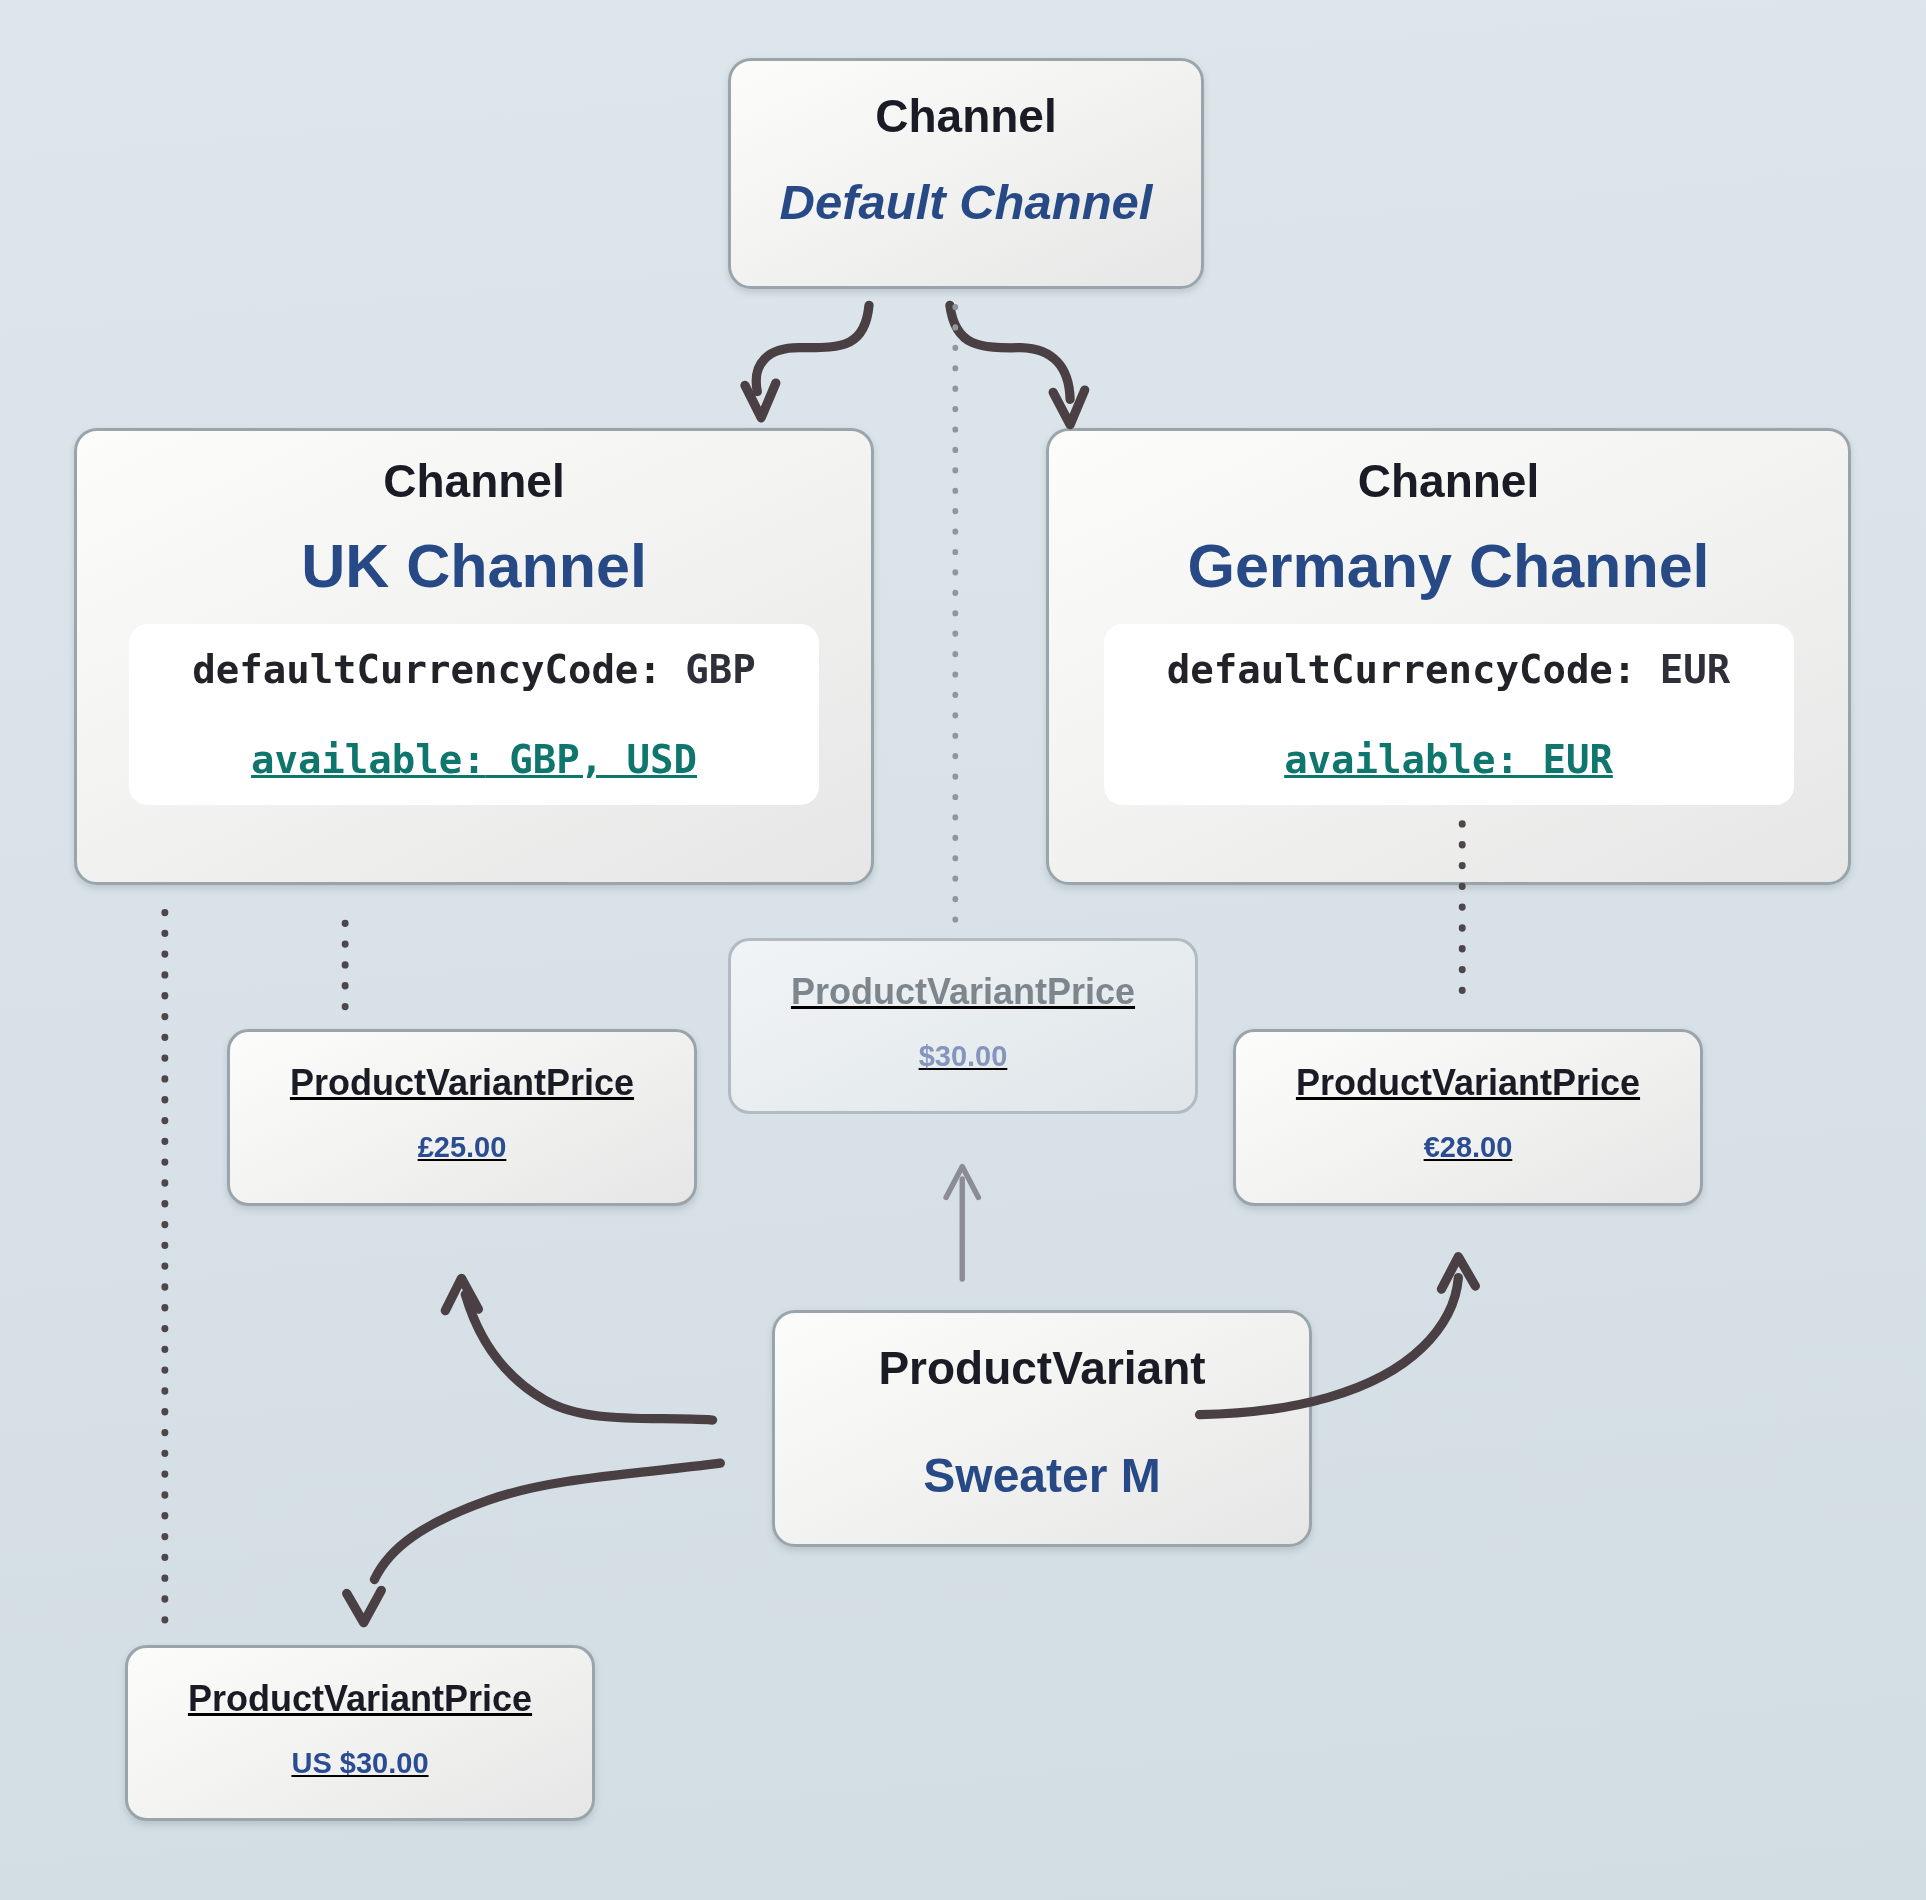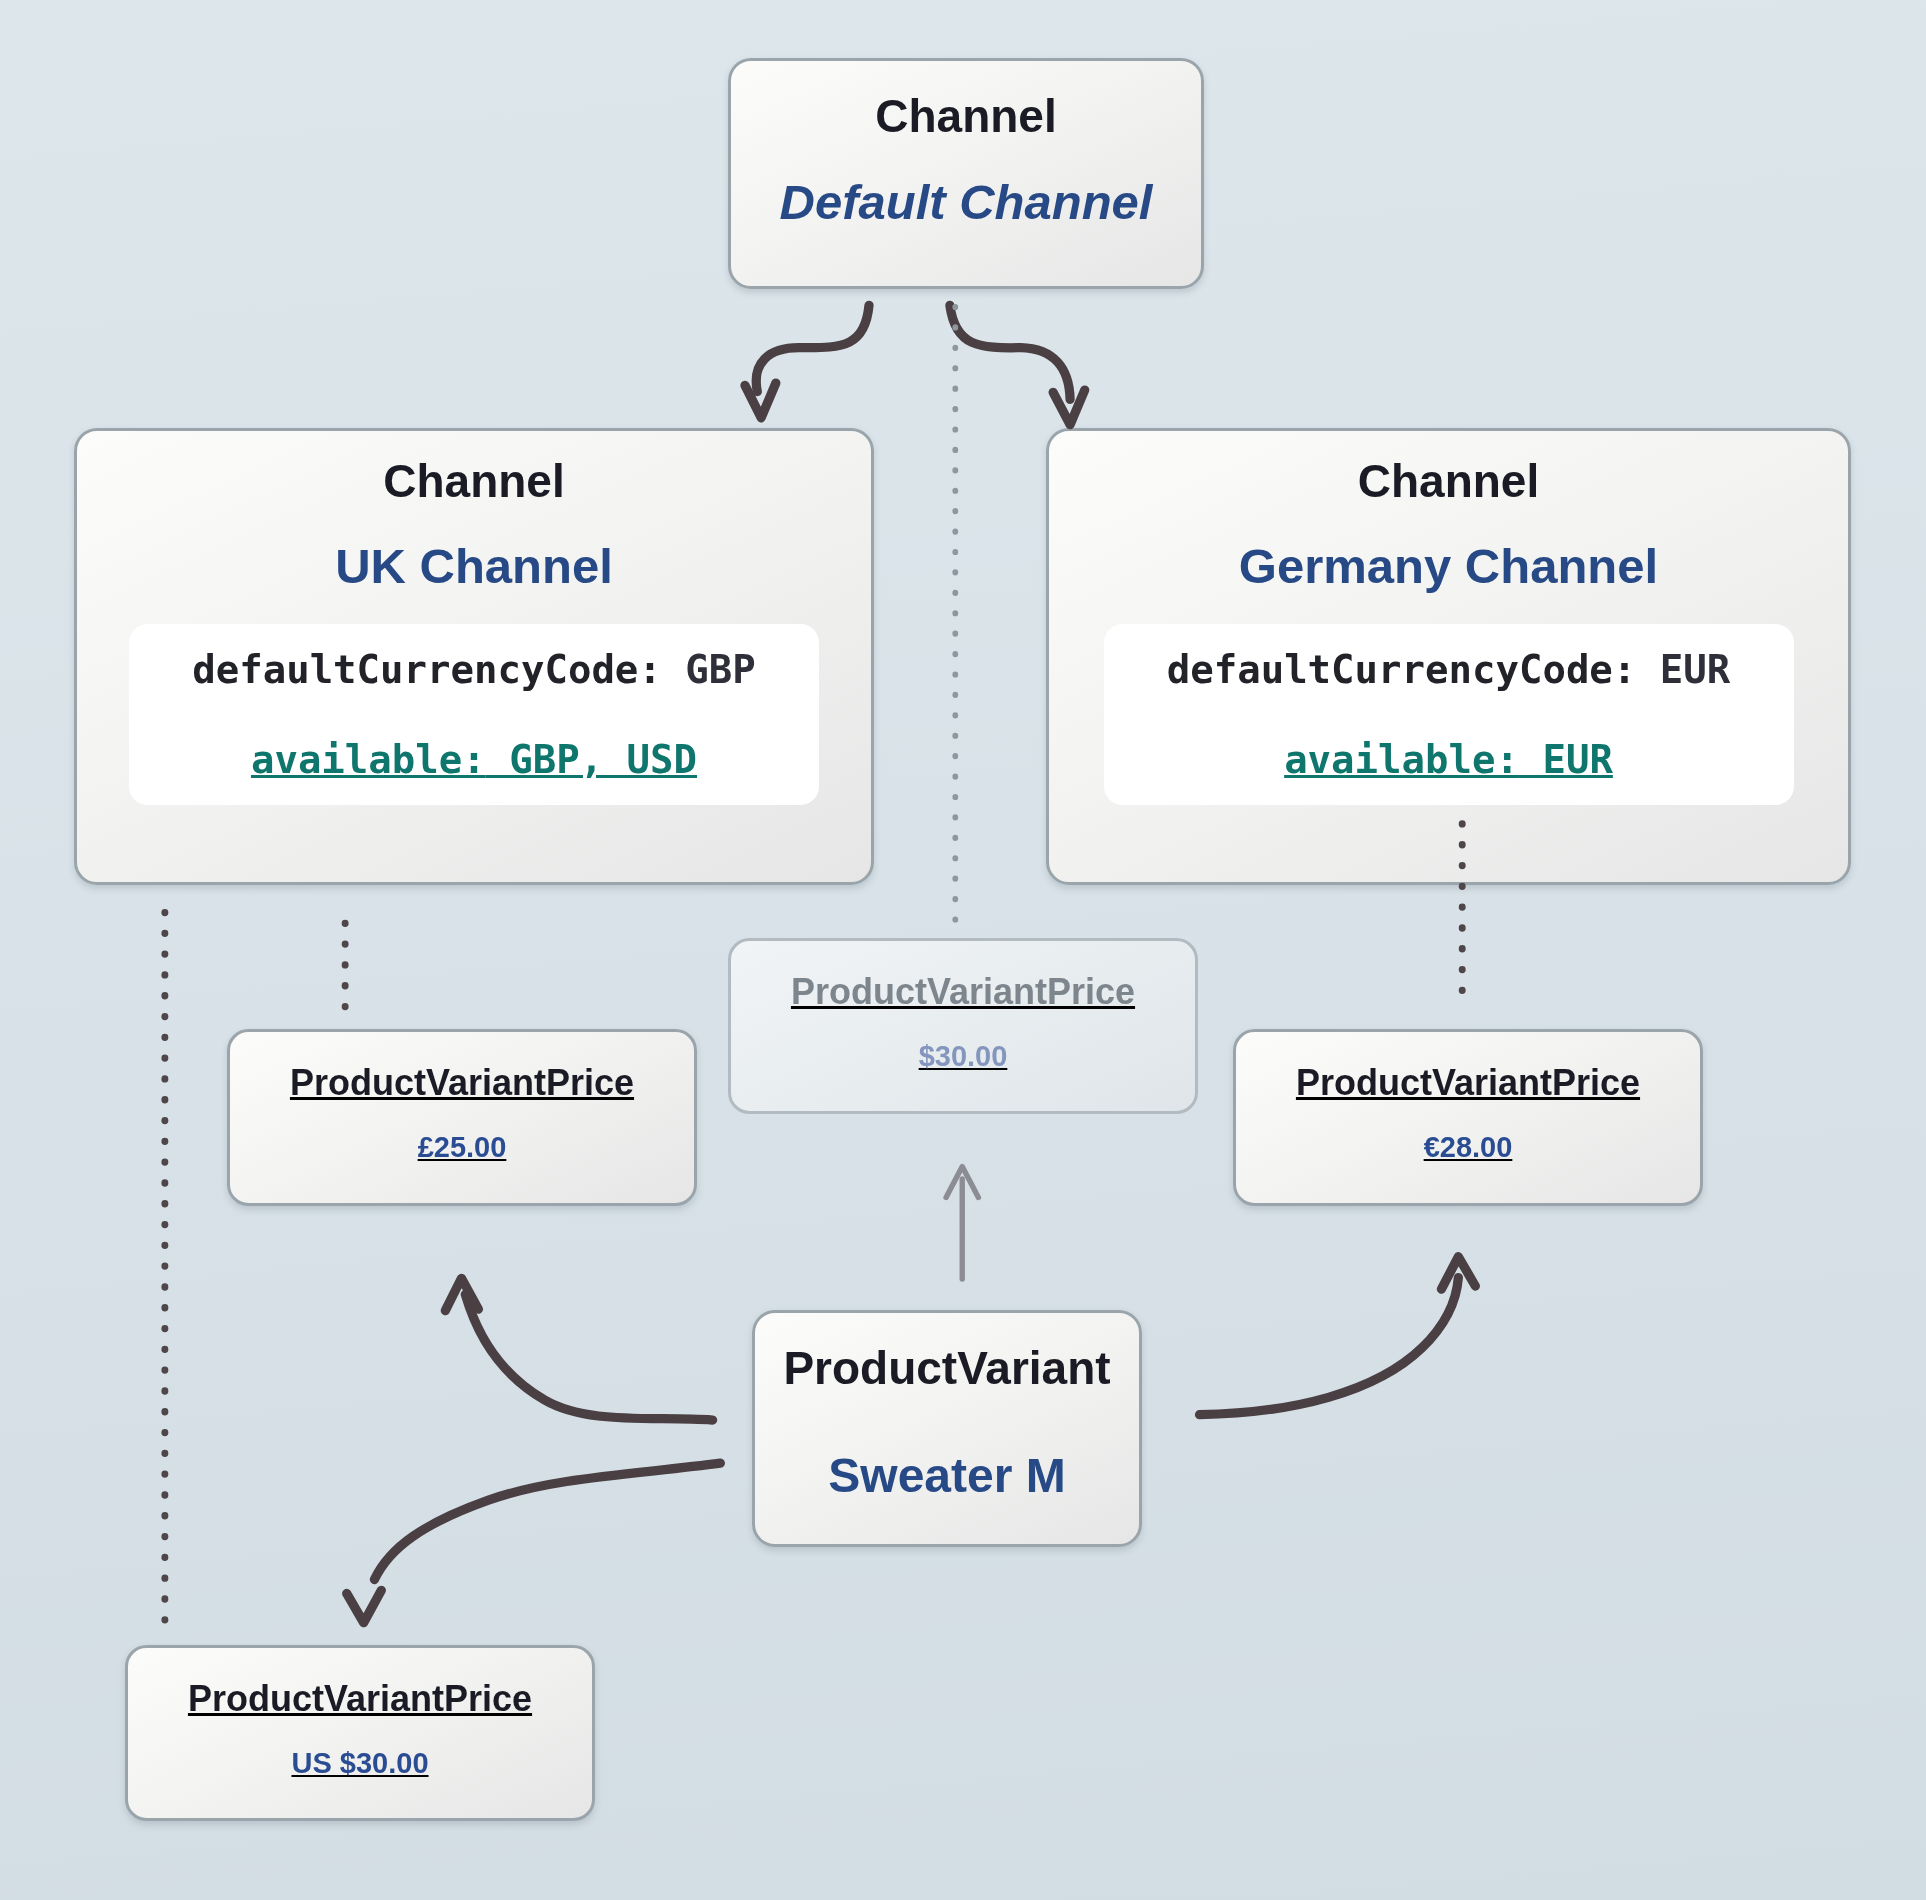--- a/index.html
+++ b/index.html
@@ -21,21 +21,21 @@
   .price-value{ font-weight:700; color:#2a4c92; }
 
   
   #node-channel-default { left:728px; top:58px; width:476px; height:231px; padding-top:31px; }
   #node-channel-default .node-type { font-size:46px; line-height:49px; }
   #node-channel-default .node-name { font-size:49px; line-height:52px; margin-top:35px;font-style:italic; }
 
   
   .channel-box { padding-top:26px; }
   .channel-box .node-type { font-size:46px; line-height:49px; }
-  .channel-box .node-name { font-size:49px; line-height:52px; margin-top:34px; }
+  .channel-box .node-name { font-size:61px; line-height:52px; margin-top:34px; }
   #node-channel-uk      { left:74px;   top:428px; width:800px; height:457px; }
   #node-channel-germany { left:1046px; top:428px; width:805px; height:457px; }
 
   .code-block {
     margin-top:32px; width:690px; height:181px; box-sizing:border-box;
     background:#ffffff; border-radius:18.5px; padding:23px 43px;
     display:flex; flex-direction:column; justify-content:space-between;
     font-family:"DejaVu Sans Mono","Liberation Mono",monospace;
     font-size:39px; line-height:45px; text-align:left; white-space:pre;align-items:center;
   }
@@ -54,21 +54,21 @@
   
   #node-price-default {
     left:728px; top:938px; width:470px; height:176px;
     border-color:#b2bbc1; box-shadow:none;
     background:linear-gradient(155deg,#f1f4f6 0%,#e7ecef 55%,#dfe5e9 100%);
   }
   #node-price-default .node-type   { color:#7d858d; }
   #node-price-default .price-value { color:#8496bd; }
 
   
-  #node-product-variant { left:752px; top:1310px; width:390px; height:237px; padding-top:31px; }
+  #node-product-variant { left:772px; top:1310px; width:540px; height:237px; padding-top:31px; }
   #node-product-variant .node-type { font-size:46px; line-height:49px; }
   #node-product-variant .node-name { font-size:48px; line-height:52px; margin-top:57px; }
 
   svg.connectors { position:absolute; left:0; top:0; width:1926px; height:1901px; pointer-events:none; }
   .arrow-dark { stroke:#4a3f43; stroke-width:12; fill:none; stroke-linecap:round; stroke-linejoin:round; }
   .arrow-gray { stroke:#8c8c94; stroke-width:7;  fill:none; stroke-linecap:round; stroke-linejoin:round; }
   .dots-dark  { stroke:#4f464a; stroke-width:9;   fill:none; stroke-linecap:round; stroke-dasharray:0.5 26.5; }
   .dots-gray  { stroke:#8e969e; stroke-width:7.5; fill:none; stroke-linecap:round; stroke-dasharray:0.5 26; }
 </style>
 </head>

